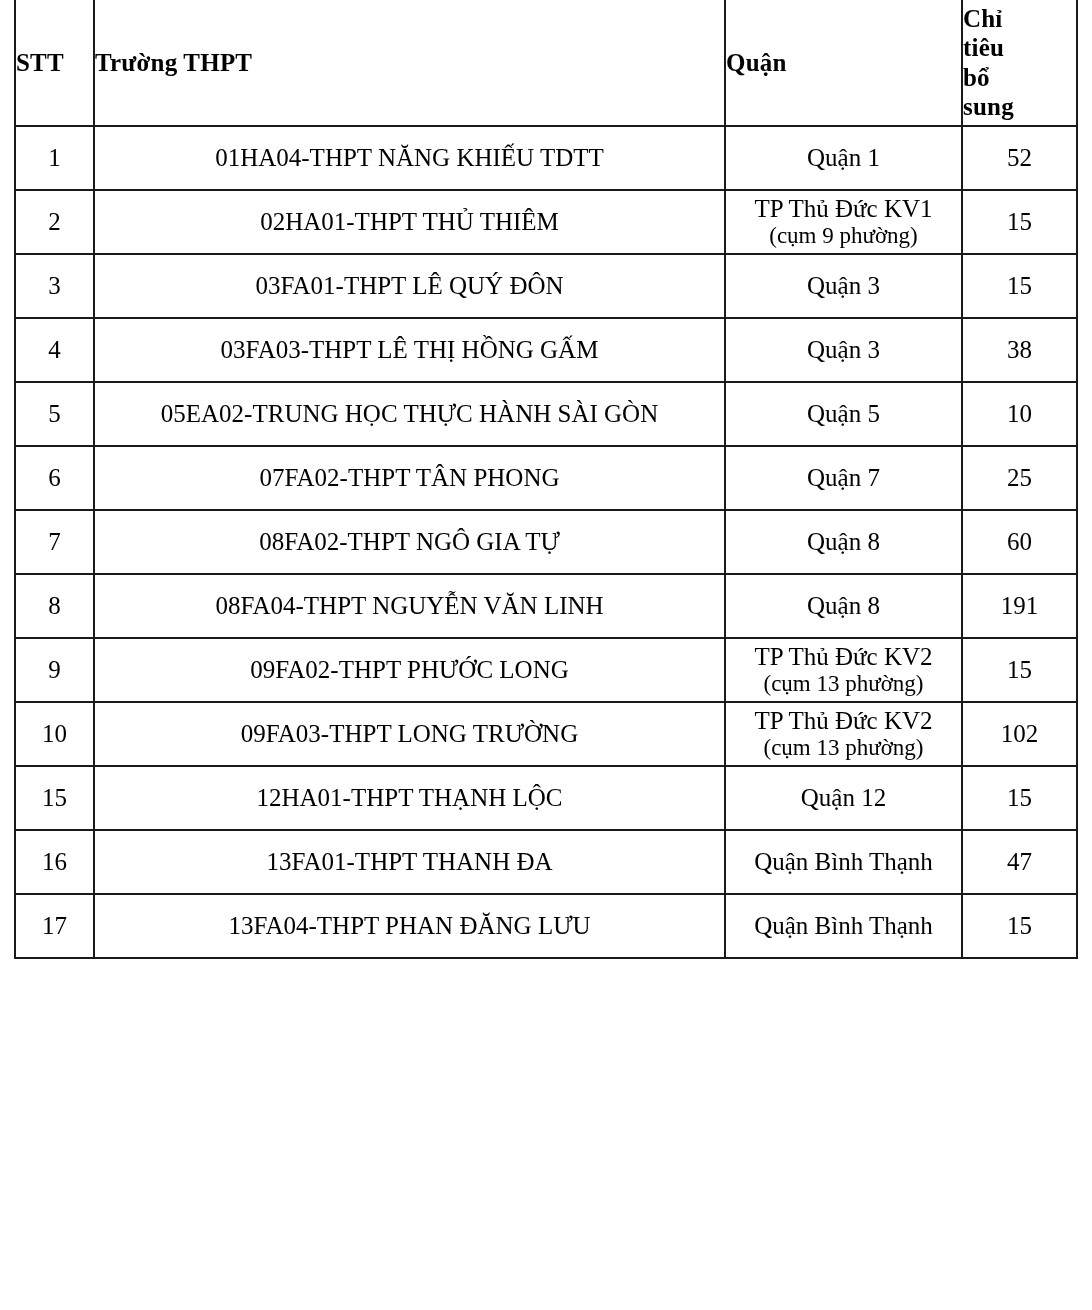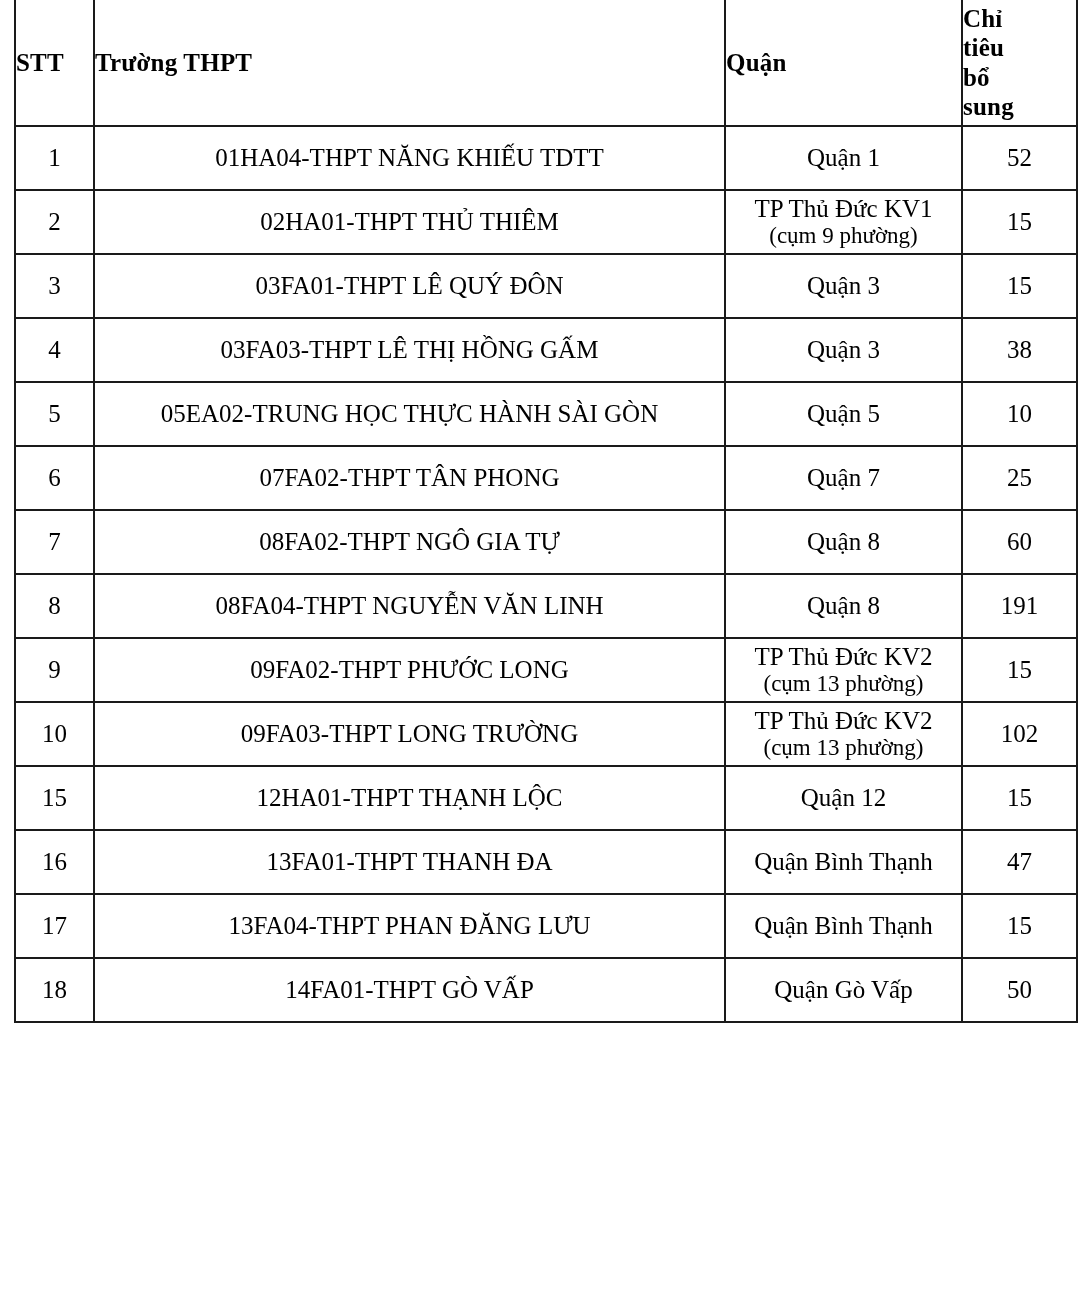--- a/index.html
+++ b/index.html
@@ -182,21 +182,15 @@
           <td class="c-name">13FA01-THPT THANH ĐA</td>
           <td class="c-district">Quận Bình Thạnh</td>
           <td class="c-quota">47</td>
         </tr>
         <tr>
           <td class="c-num">17</td>
           <td class="c-name">13FA04-THPT PHAN ĐĂNG LƯU</td>
           <td class="c-district">Quận Bình Thạnh</td>
           <td class="c-quota">15</td>
         </tr>
-        <tr>
-          <td class="c-num">18</td>
-          <td class="c-name">14FA01-THPT GÒ VẤP</td>
-          <td class="c-district">Quận Gò Vấp</td>
-          <td class="c-quota">50</td>
-        </tr>
       </tbody>
   </table>
 </div>
 
 </body></html>

